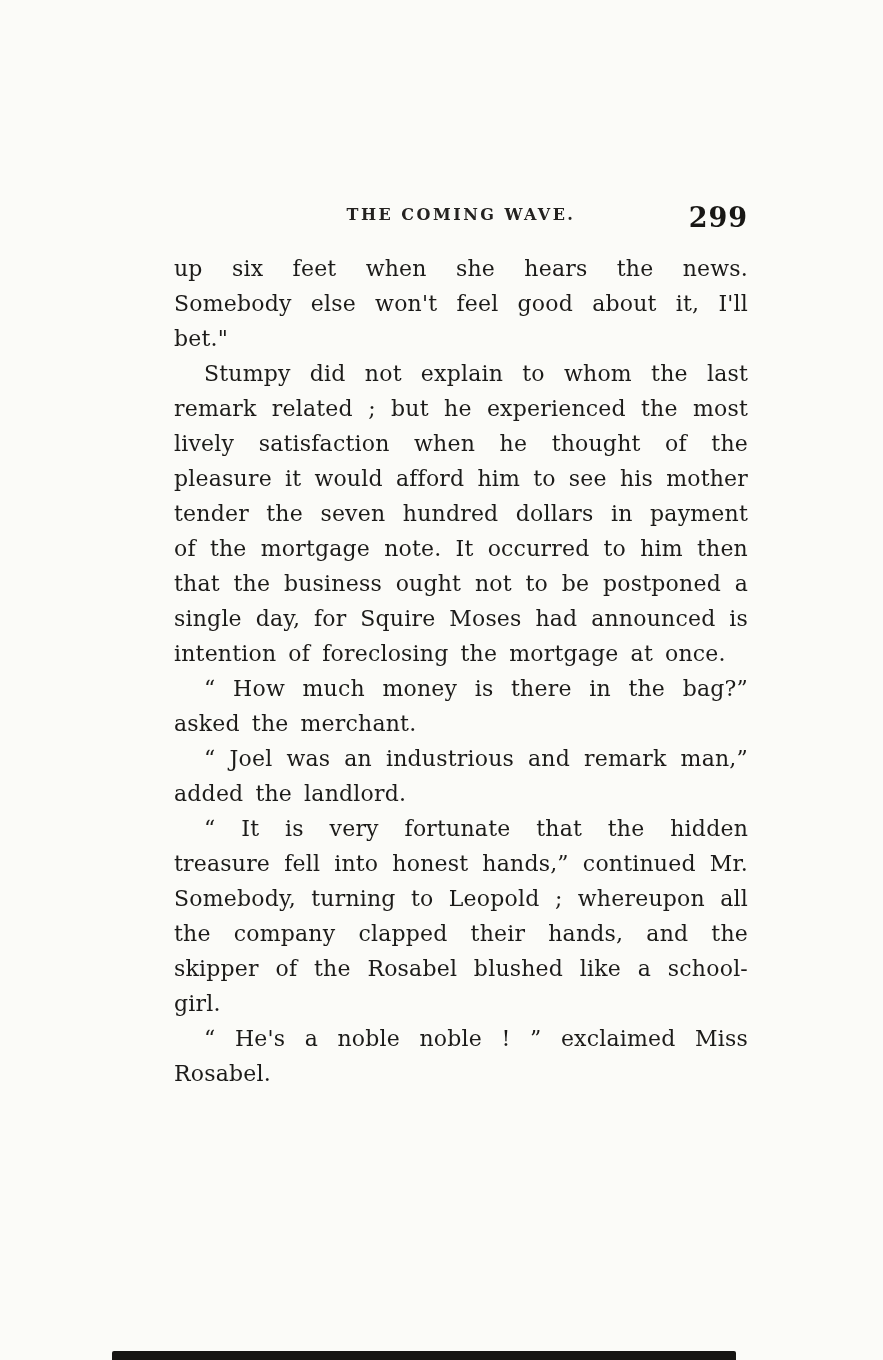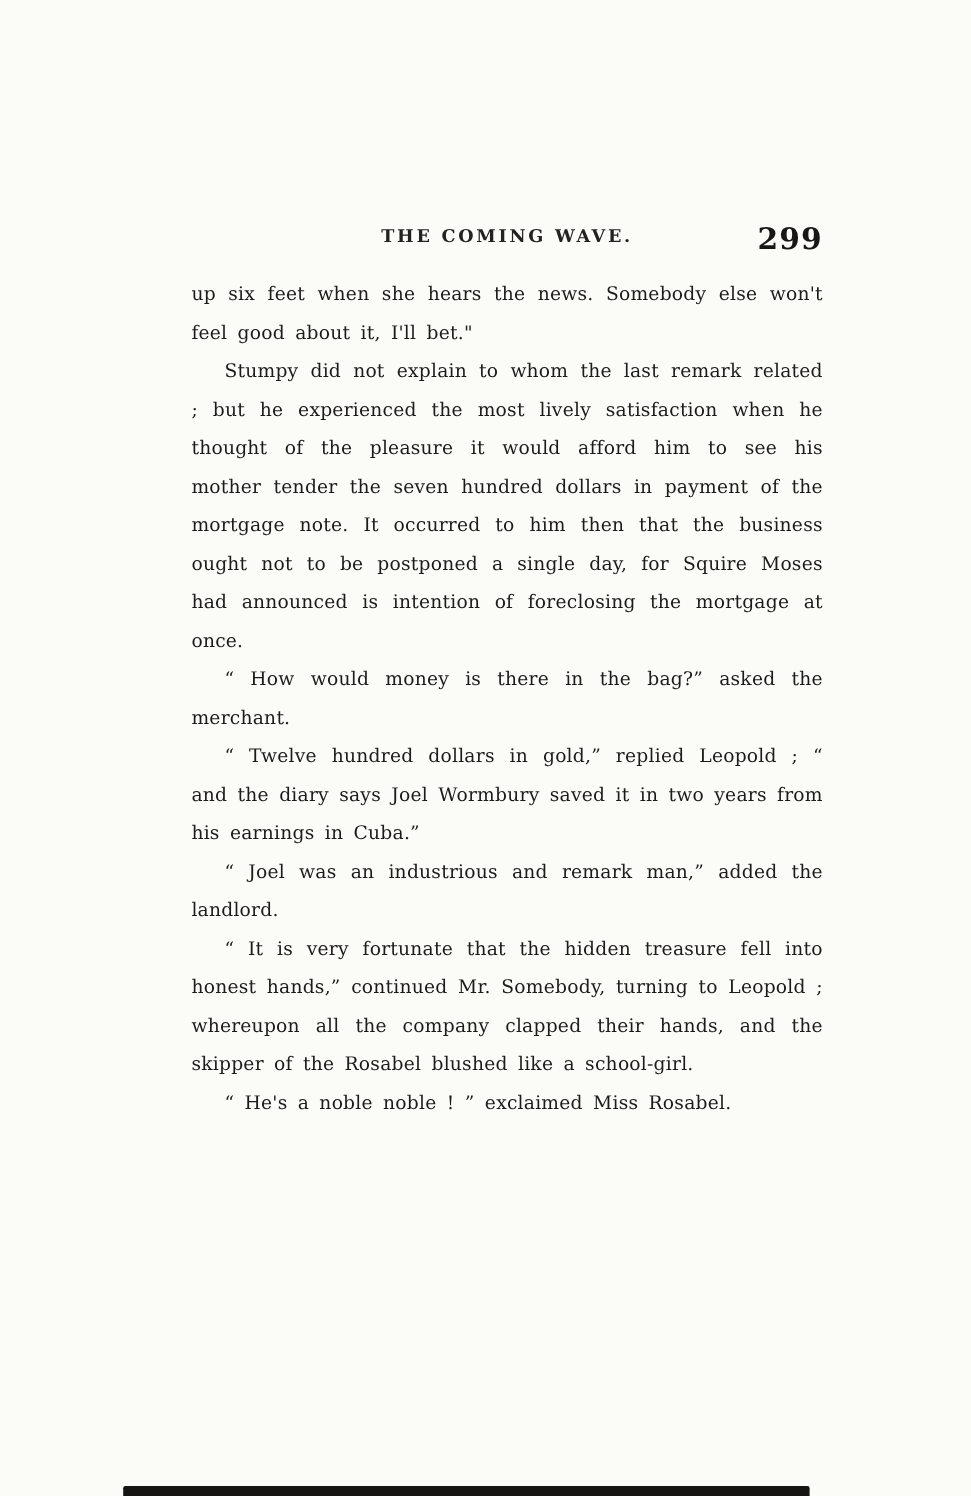--- a/index.html
+++ b/index.html
@@ -47,21 +47,21 @@
     position: absolute;
     right: 0;
     top: -3px;
     font-weight: bold;
     font-size: 27px;
     letter-spacing: 1px;
     color: #181715;
   }
   .page-body p {
     margin: 0;
-    font-size: 17px;
+    font-size: 22px;
     line-height: 35px;
     text-align: justify;
     text-indent: 30px;
     word-spacing: 0.22em;
     letter-spacing: 0.2px;
   }
   .page-body p.no-indent {
     text-indent: 0;
   }
   .scan-artifact {
@@ -81,22 +81,21 @@
   <div class="text-column">
 
     <div class="page-header">
       <span class="running-title">THE COMING WAVE.</span>
       <span class="page-number">299</span>
     </div>
 
     <div class="page-body">
       <p class="no-indent">up six feet when she hears the news. Somebody else won't feel good about it, I'll bet."</p>
       <p>Stumpy did not explain to whom the last remark related ; but he experienced the most lively satisfaction when he thought of the pleasure it would afford him to see his mother tender the seven hundred dollars in payment of the mortgage note. It occurred to him then that the business ought not to be postponed a single day, for Squire Moses had announced is intention of foreclosing the mortgage at once.</p>
-      <p>“ How would money is there in the bag?” asked the merchant.</p>
-      <p>“ Twelve hundred dollars in gold,” replied Leopold ; “ and the diary says Joel Wormbury saved it in two years from his earnings in Cuba.”</p>
+      <p>“ How much money is there in the bag?” asked the merchant.</p>
       <p>“ Joel was an industrious and remark man,” added the landlord.</p>
       <p>“ It is very fortunate that the hidden treasure fell into honest hands,” continued Mr. Somebody, turning to Leopold ; whereupon all the company clapped their hands, and the skipper of the Rosabel blushed like a school-girl.</p>
       <p>“ He's a noble noble ! ” exclaimed Miss Rosabel.</p>
     </div>
 
   </div>
 
   <div class="scan-artifact"></div>
 </div>
 

